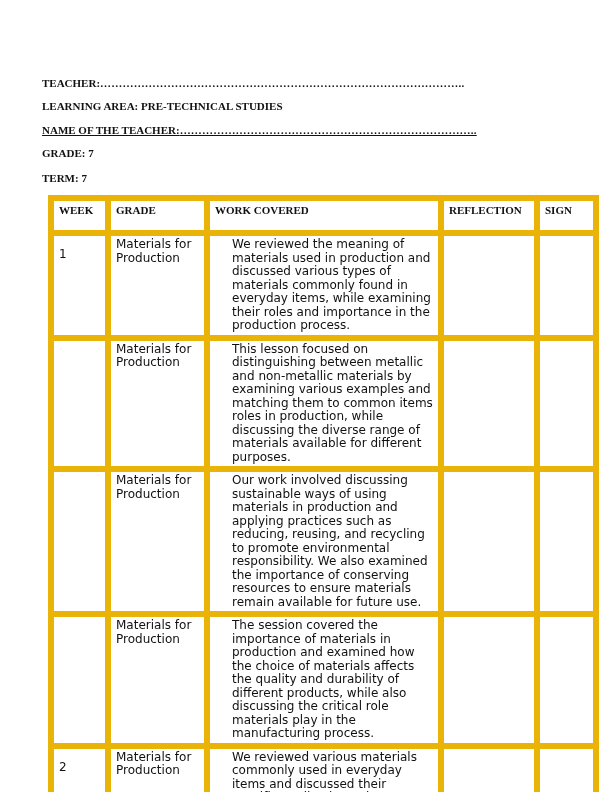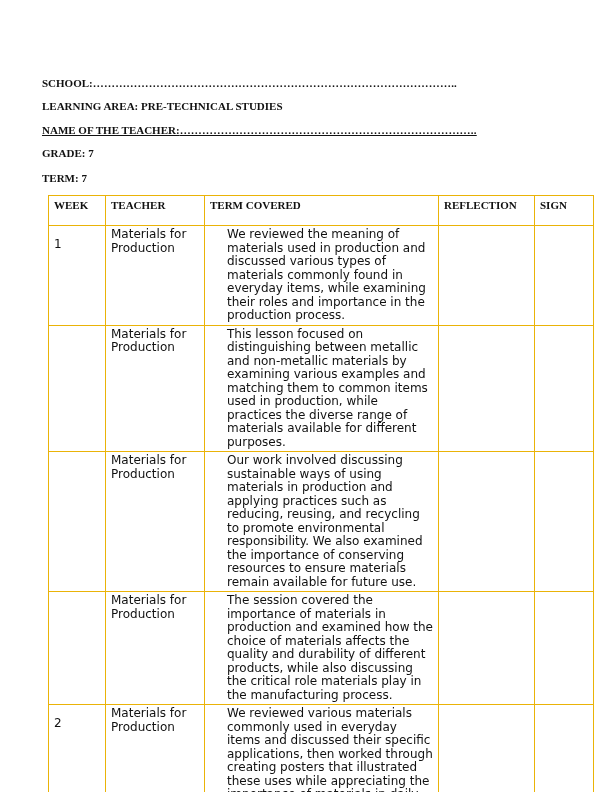--- a/index.html
+++ b/index.html
@@ -1,67 +1,67 @@
 <!DOCTYPE html>
 <html><head>
 <meta charset="utf-8">
 <style>
   html, body { margin: 0; padding: 0; background: #ffffff; }
   body { width: 612px; height: 792px; position: relative; overflow: hidden; color: #111; }
   .hdr { position: absolute; left: 42px; font-family: "Liberation Serif", serif; font-weight: bold; font-size: 11px; white-space: nowrap; }
   .dots { letter-spacing: 0.2px; }
   table.log { position: absolute; left: 48px; top: 195px; border-collapse: collapse; table-layout: fixed; width: 545px; }
-  table.log th, table.log td { border: 1px solid #eab308; vertical-align: top; }
+  table.log th, table.log td { border: 6px solid #eab308; vertical-align: top; }
   table.log th { font-family: "Liberation Serif", serif; font-weight: bold; font-size: 11px; text-align: left; padding: 3px 5px; height: 23px; }
   table.log td { font-family: "DejaVu Sans", sans-serif; font-size: 12px; line-height: 13.5px; padding: 2px 5px; }
   td.week { padding-top: 12px !important; }
   td.work { padding-left: 22px !important; padding-right: 4px !important; }
 </style>
 </head>
 <body>
 
 <div class="hdr" style="top:77px;">
-  <span>SCHOOL:</span><span class="dots">……………………………………………………………………………………..</span>
+  <span>TEACHER:</span><span class="dots">……………………………………………………………………………………..</span>
 </div>
 <div class="hdr" style="top:100px;">LEARNING AREA: PRE-TECHNICAL STUDIES</div>
 <div class="hdr" style="top:124px;text-decoration:underline;">
   <span>NAME OF THE TEACHER:</span><span class="dots">……………………………………………………………………..</span>
 </div>
 <div class="hdr" style="top:147px;">GRADE: 7</div>
 <div class="hdr" style="top:172px;">TERM: 7</div>
 
 <table class="log">
   <colgroup>
     <col style="width:57px">
       <col style="width:99px">
       <col style="width:234px">
       <col style="width:96px">
       <col style="width:59px">
   </colgroup>
   <thead>
     <tr>
       <th>WEEK</th>
-      <th>TEACHER</th>
-      <th>TERM COVERED</th>
+      <th>GRADE</th>
+      <th>WORK COVERED</th>
       <th>REFLECTION</th>
       <th>SIGN</th>
     </tr>
   </thead>
   <tbody>
     <tr style="height:80px">
       <td class="week">1</td>
       <td>Materials for Production</td>
       <td class="work">We reviewed the meaning of materials used in production and discussed various types of materials commonly found in everyday items, while examining their roles and importance in the production process.</td>
       <td></td>
       <td></td>
     </tr>
     <tr style="height:95px">
       <td class="week"></td>
       <td>Materials for Production</td>
-      <td class="work">This lesson focused on distinguishing between metallic and non-metallic materials by examining various examples and matching them to common items used in production, while practices the diverse range of materials available for different purposes.</td>
+      <td class="work">This lesson focused on distinguishing between metallic and non-metallic materials by examining various examples and matching them to common items roles in production, while discussing the diverse range of materials available for different purposes.</td>
       <td></td>
       <td></td>
     </tr>
     <tr style="height:108px">
       <td class="week"></td>
       <td>Materials for Production</td>
       <td class="work">Our work involved discussing sustainable ways of using materials in production and applying practices such as reducing, reusing, and recycling to promote environmental responsibility. We also examined the importance of conserving resources to ensure materials remain available for future use.</td>
       <td></td>
       <td></td>
     </tr>

